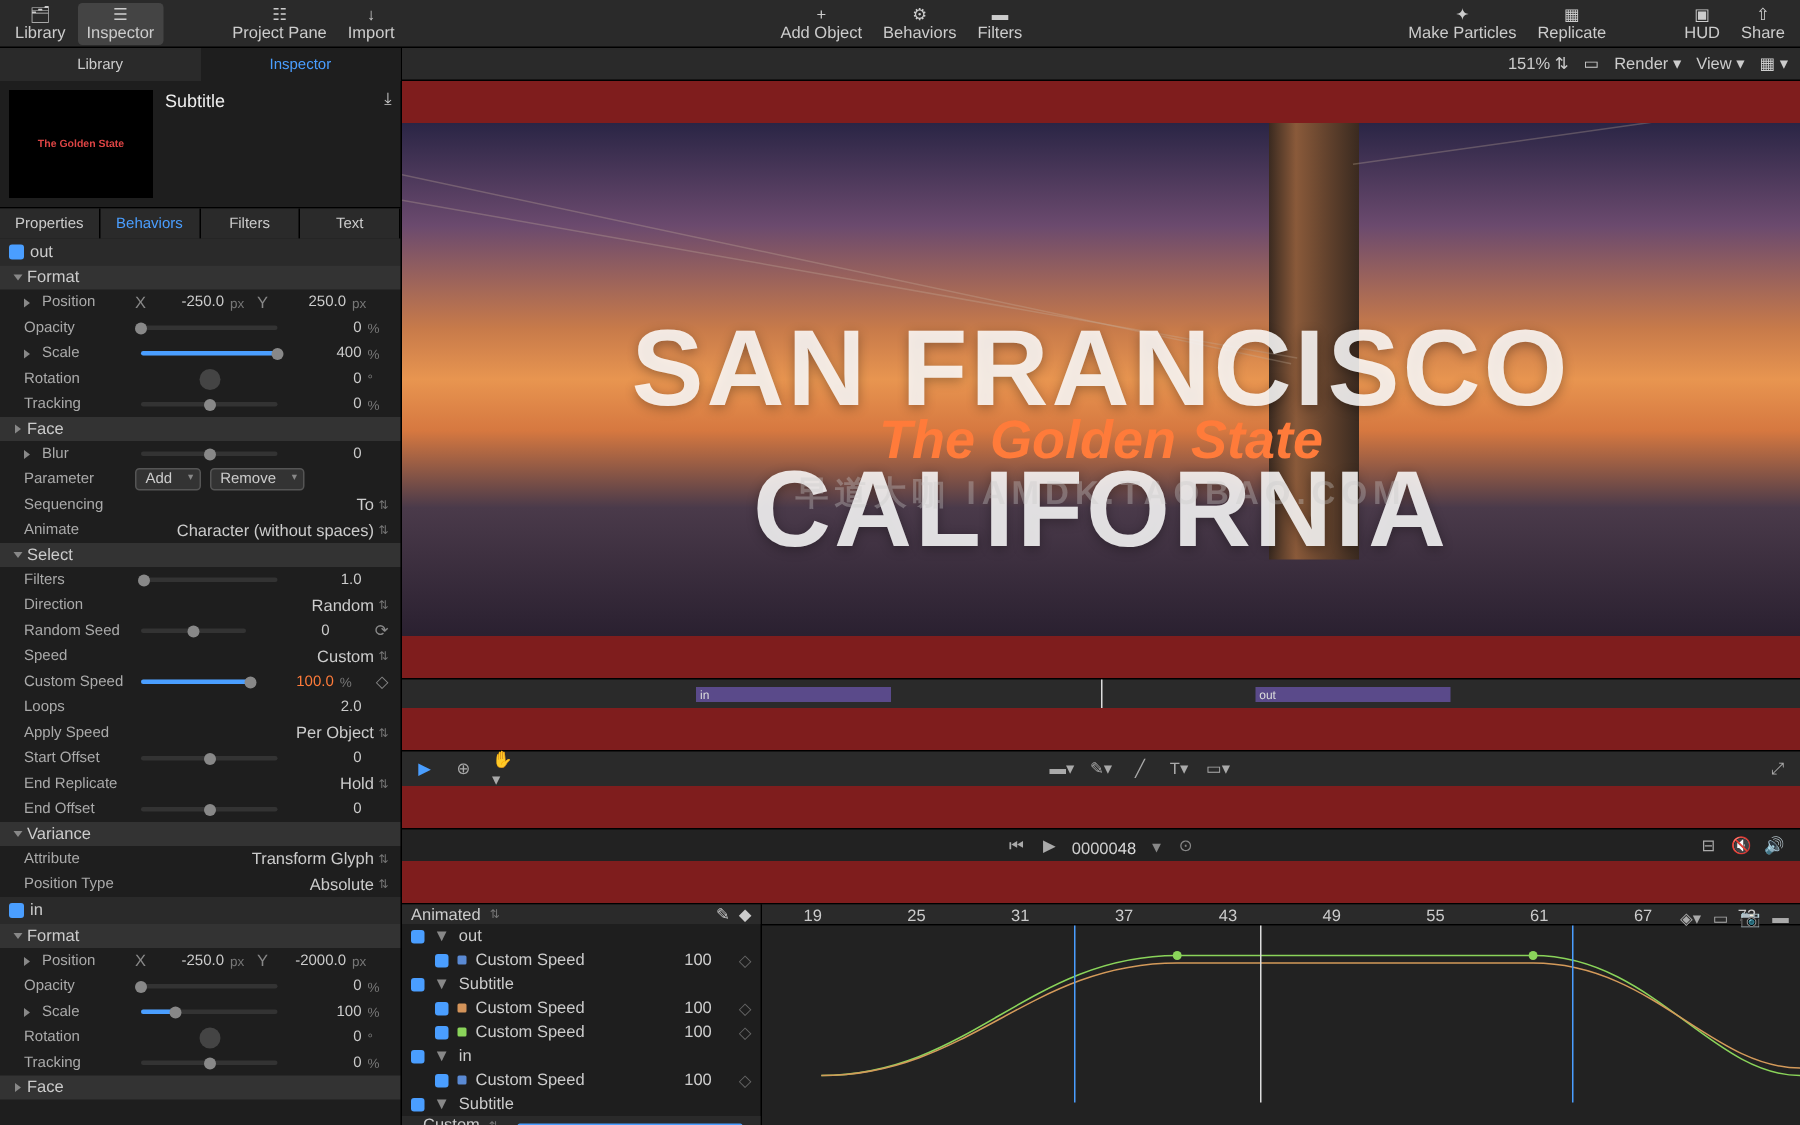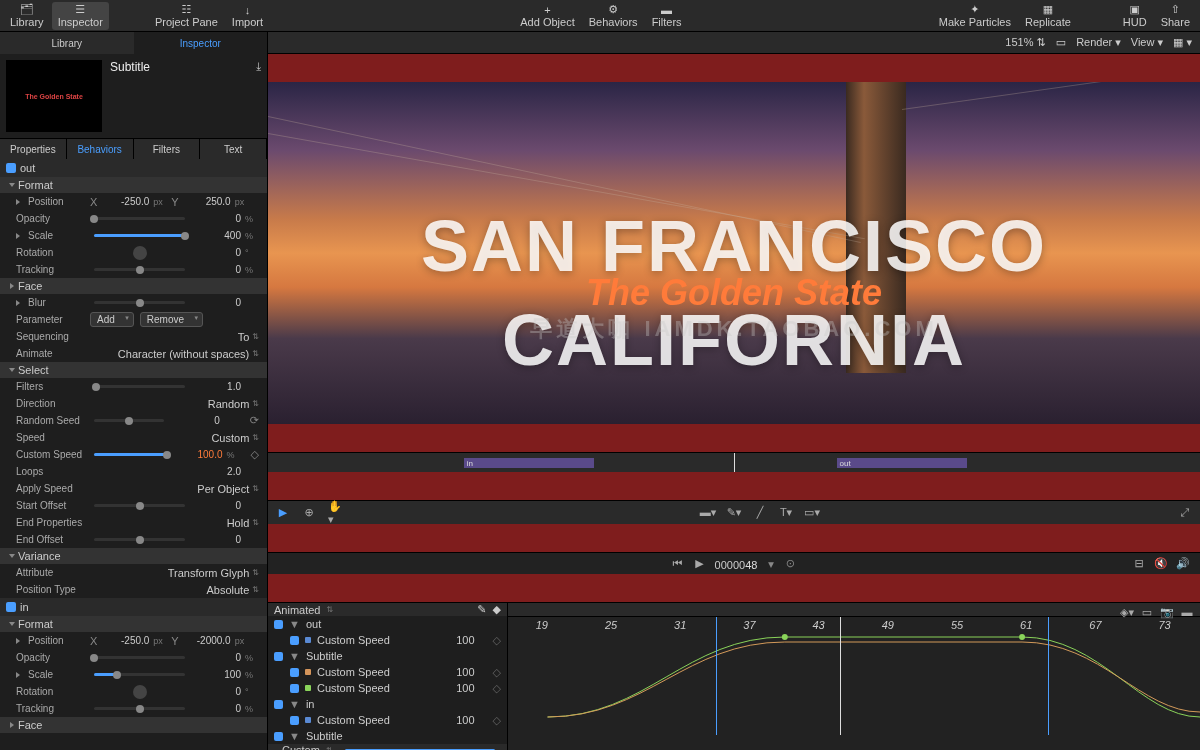--- a/index.html
+++ b/index.html
@@ -60,21 +60,21 @@
 .tc { font-family: monospace; font-size: 15px; color: #888; }
 .tc .frame { color: #ddd; }
 .tl-panel { height: 148px; background: #1e1e1e; display: flex; border-top: 1px solid #000; }
 .tl-left { width: 240px; border-right: 1px solid #000; display: flex; flex-direction: column; }
 .tl-hdr-row { height: 18px; display: flex; align-items: center; padding: 0 6px; gap: 6px; background: #2a2a2a; }
 .tl-row { height: 16px; display: flex; align-items: center; padding: 0 6px 0 14px; gap: 6px; font-size: 10px; }
 .tl-row .cbox { width: 9px; height: 9px; background: #4a9eff; border-radius: 2px; }
 .tl-row .dot { width: 6px; height: 6px; border-radius: 1px; }
 .tl-right { flex: 1; position: relative; background: #222; overflow: hidden; }
 .ruler { height: 14px; background: #2a2a2a; border-bottom: 1px solid #000; position: relative; font-size: 8px; color: #777; }
-.ruler span { position: absolute; top: 16px; font-style: italic; }
+.ruler span { position: absolute; top: 2px; }
 .curve-area { position: relative; height: 118px; }
 .curve { position: absolute; width: 100%; height: 100%; }
 .playhead-mini { position: absolute; top: 0; bottom: 0; width: 1px; background: #ddd; }
 .wm { position: absolute; bottom: 80px; width: 100%; text-align: center; font-size: 22px; color: rgba(200,200,200,0.35); font-weight: bold; letter-spacing: 4px; }
 </style>
 </head>
 <body>
 
 <div class="toolbar">
   <div class="tb-group" id="tb-left">
@@ -312,21 +312,21 @@
         </div>
       <div class="param-row">
           <span class="param-label">Start Offset</span>
           <div class="param-slider">
             <div class="knob" style="left:50%"></div>
           </div>
           <span class="param-val">0</span>
           <span class="param-unit"></span>
         </div>
       <div class="param-row">
-          <span class="param-label">End Properties</span>
+          <span class="param-label">End Replicate</span>
           <div class="param-sel">
             <span>Hold</span>
             <span class="sel-arrows">⇅</span>
           </div>
         </div>
       <div class="param-row">
           <span class="param-label">End Offset</span>
           <div class="param-slider">
             <div class="knob" style="left:50%"></div>
           </div>

